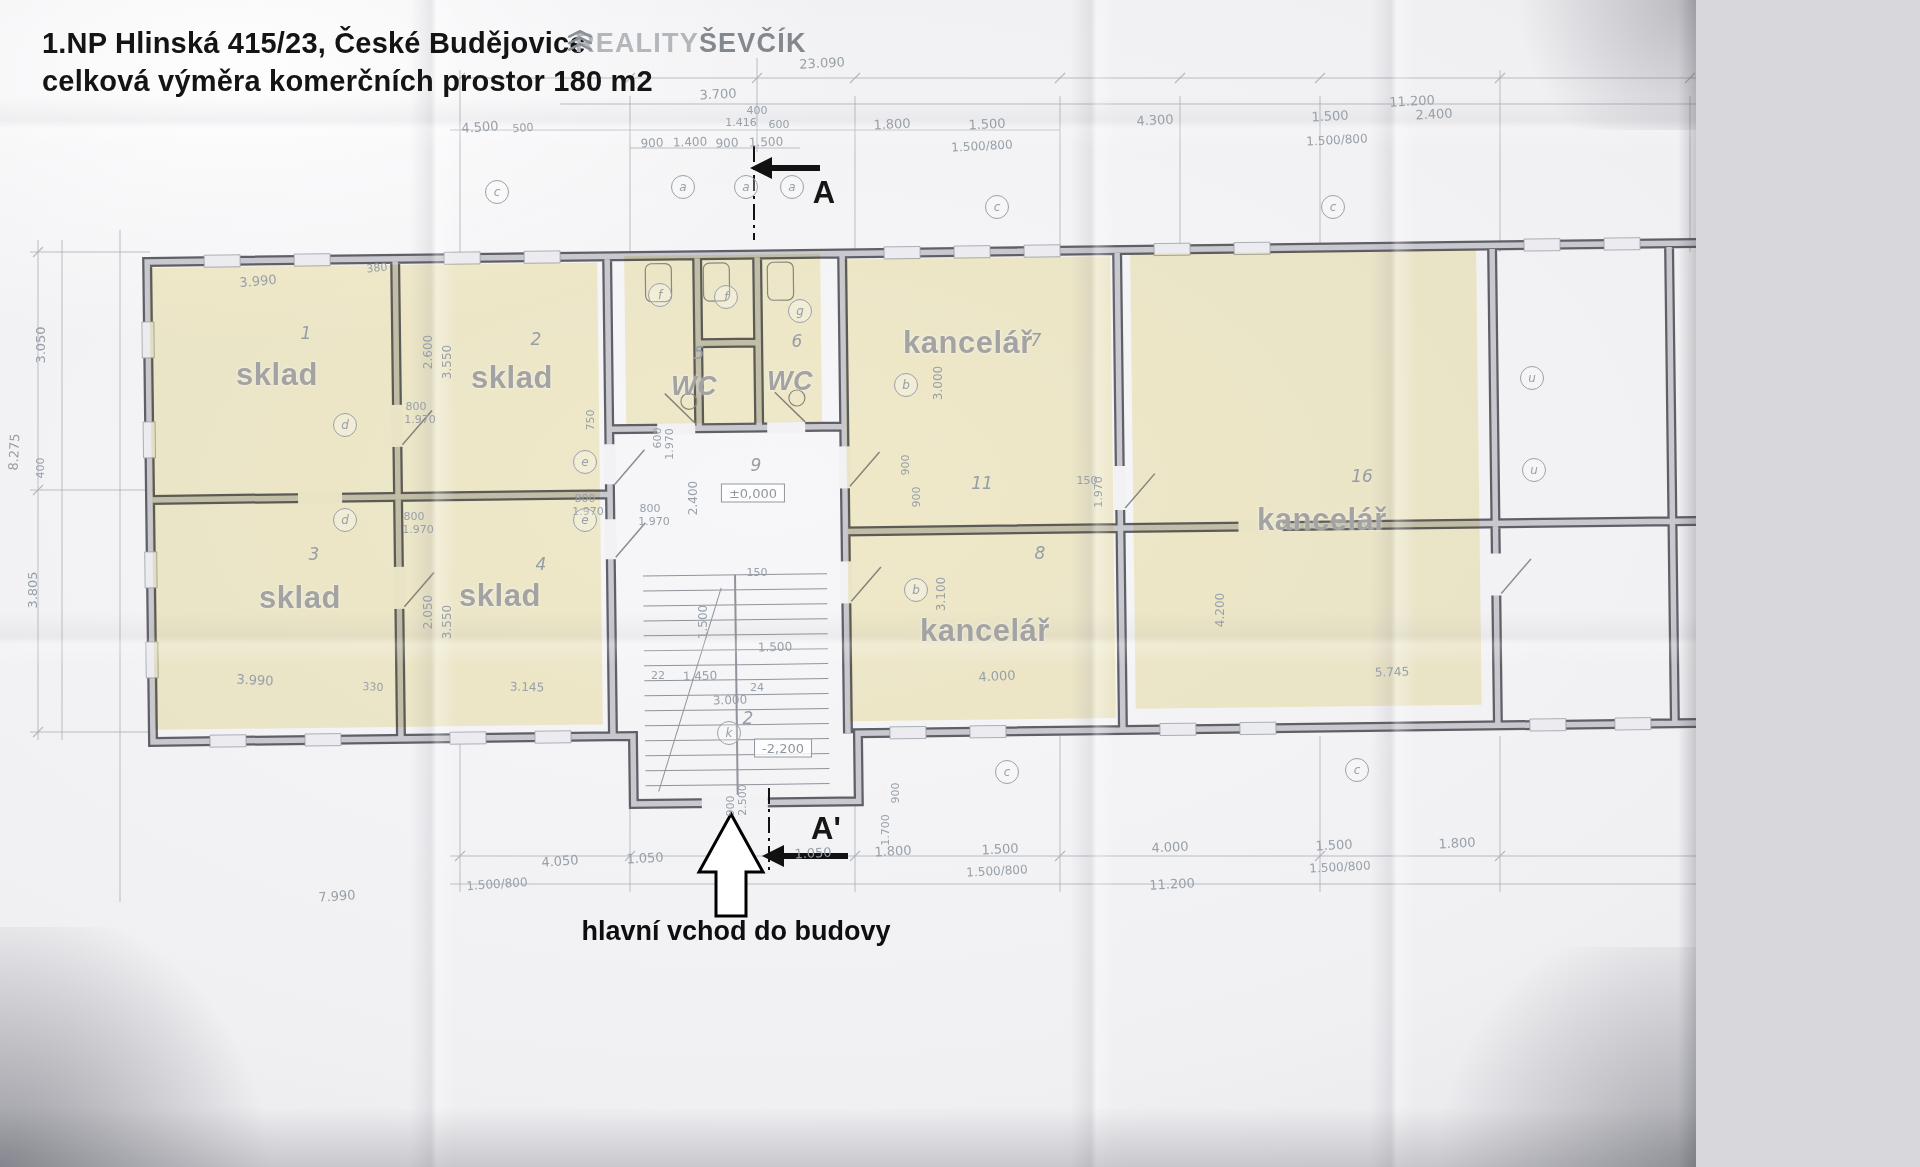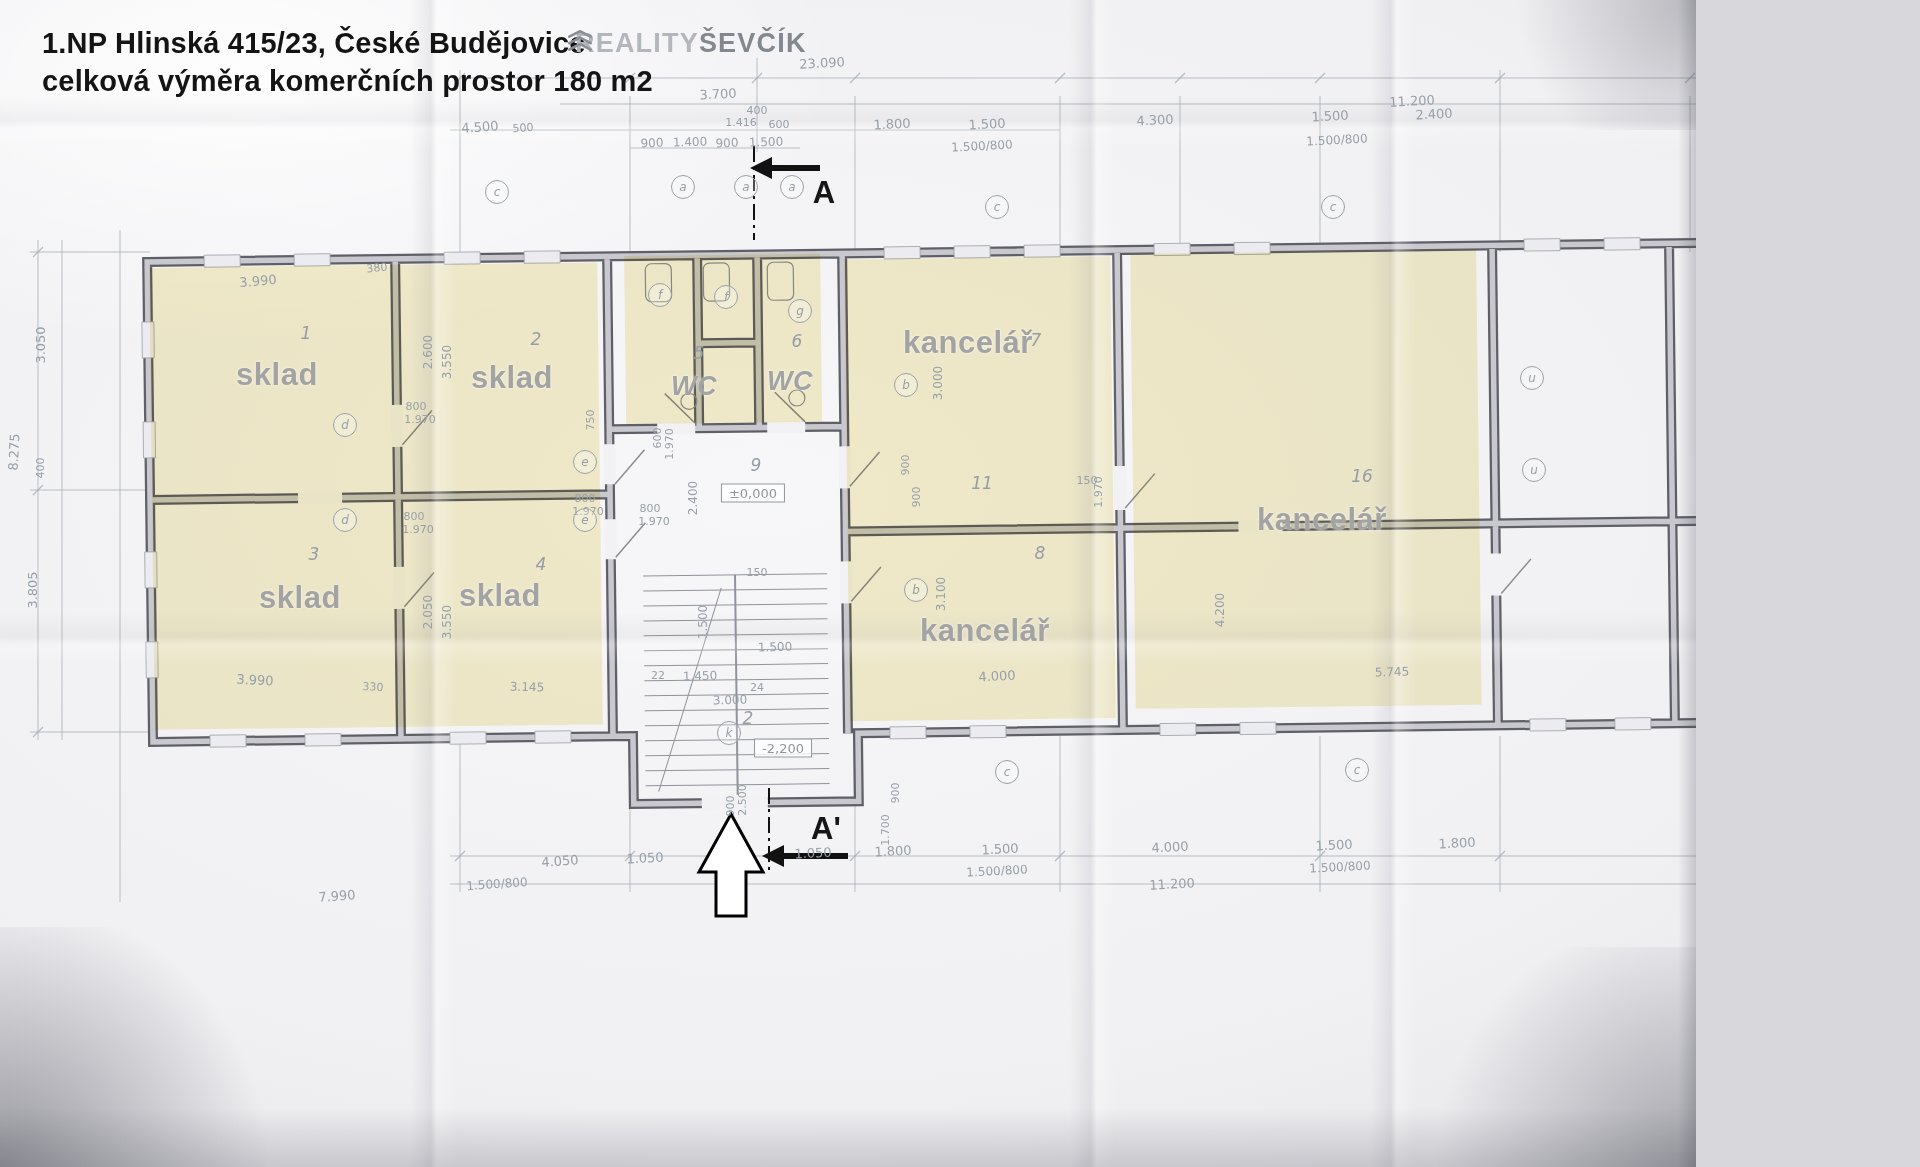--- a/index.html
+++ b/index.html
@@ -327,14 +327,15 @@
   <div class="room-label" style="left:968px;top:343px">kancelář</div>
   <div class="room-label" style="left:985px;top:631px">kancelář</div>
   <div class="room-label" style="left:1322px;top:520px">kancelář</div>
 
   <div class="elev" style="left:753px;top:493px">±0,000</div>
   <div class="elev" style="left:783px;top:748px">-2,200</div>
 
   <div class="section-label" style="left:824px;top:193px">A</div>
   <div class="section-label" style="left:826px;top:829px">A'</div>
 
+  <div class="entrance-label" style="left:736px;top:931px">hlavní vchod do budovy</div>
 
 </div>
 
 </body></html>

